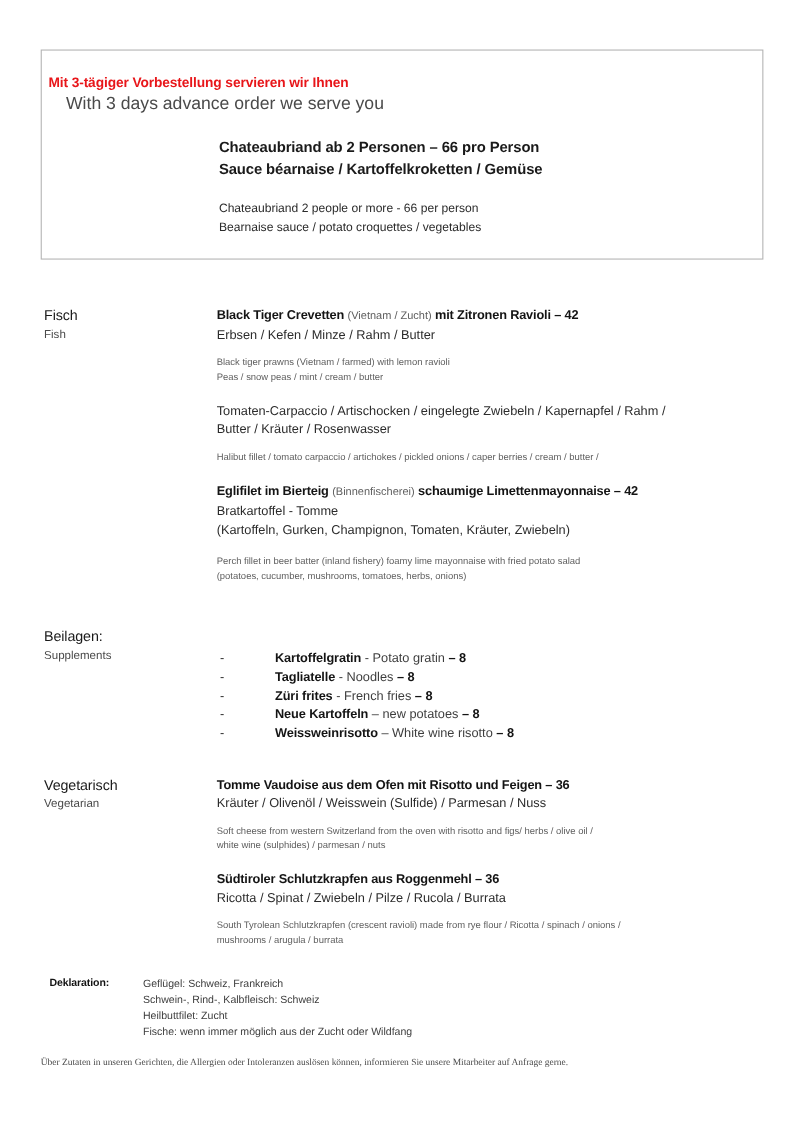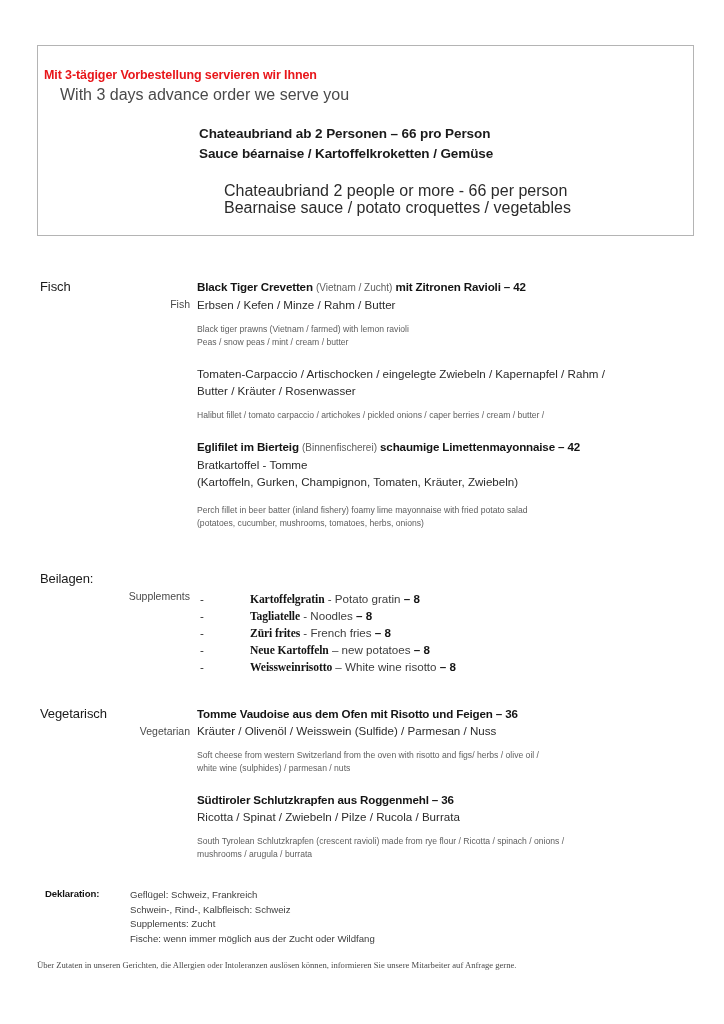--- a/index.html
+++ b/index.html
@@ -65,25 +65,24 @@
     letter-spacing: -0.1px;
     white-space: nowrap;
   }
   .preorder-sub {
     position: absolute;
     left: 161px;
     top: 136px;
     width: 470px;
   }
   .preorder-sub div {
-    font-size: 16px;
+    font-size: 11px;
     line-height: 17px;
     color: #2b2b2b;
     white-space: nowrap;
-    margin-left: 25px;
   }
 
   
   .section {
     position: absolute;
     left: 0;
     width: 724px;
   }
   .sec-label {
     position: absolute;
@@ -94,21 +93,20 @@
   .sec-label .de {
     font-weight: normal;
     font-size: 13px;
     line-height: 18px;
     letter-spacing: -0.1px;
   }
   .sec-label .en {
     font-size: 10.5px;
     line-height: 17px;
     color: #4a4a4a;
-    text-align: right;
   }
   .sec-body {
     position: absolute;
     left: 197px;
     top: 0;
     width: 500px;
   }
 
   
   .dish { margin-bottom: 0; }
@@ -156,21 +154,20 @@
   .supp-text {
     position: absolute;
     left: 53px;
     top: 0;
     font-size: 11.6px;
   }
   .supp-text .name {
     font-weight: bold;
     letter-spacing: -0.1px;
     color: #141414;
-    font-family: Liberation Serif, serif;
   }
   .supp-text .trans {
     color: #3d3d3d;
   }
   .supp-text .price {
     font-weight: bold;
     color: #141414;
   }
 
   
@@ -327,20 +324,20 @@
       </div>
 
     </div>
   </div>
 
   <div class="declaration" style="top:888px;">
     <div class="decl-label">Deklaration:</div>
     <div class="decl-lines">
       <div>Geflügel: Schweiz, Frankreich</div>
       <div>Schwein-, Rind-, Kalbfleisch: Schweiz</div>
-      <div>Supplements: Zucht</div>
+      <div>Heilbuttfilet: Zucht</div>
       <div>Fische: wenn immer möglich aus der Zucht oder Wildfang</div>
     </div>
   </div>
 
   <div class="footnote" style="top:959px;font-family:Liberation Serif, serif;">Über Zutaten in unseren Gerichten, die Allergien oder Intoleranzen auslösen können, informieren Sie unsere Mitarbeiter auf Anfrage gerne.</div>
 
 </div>
 
 </body></html>

